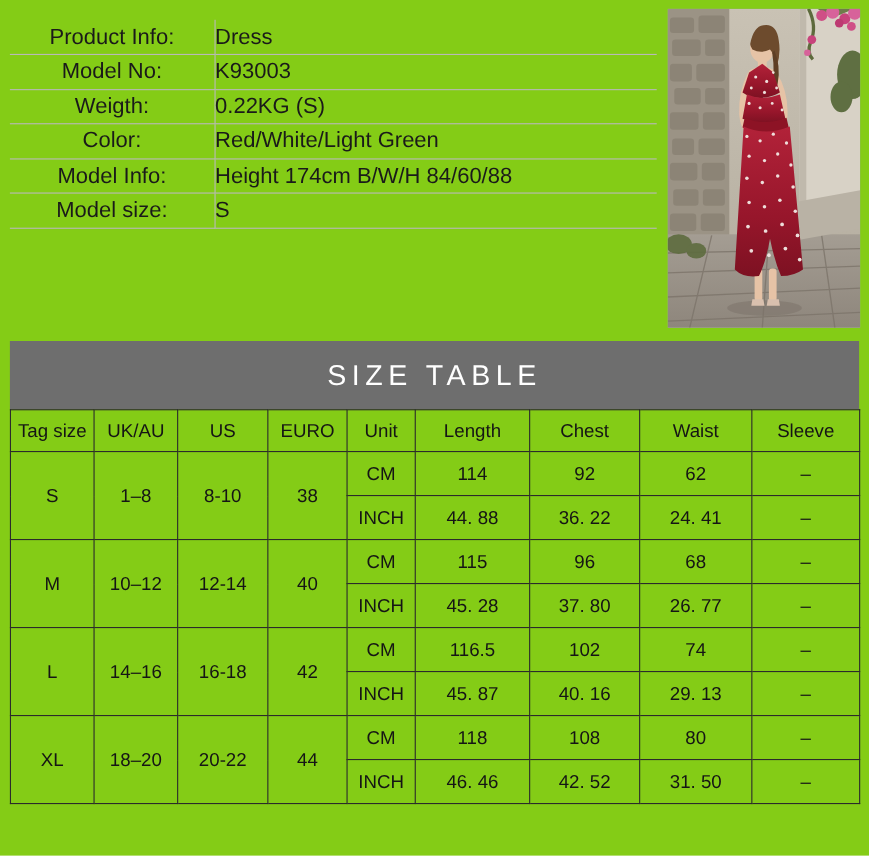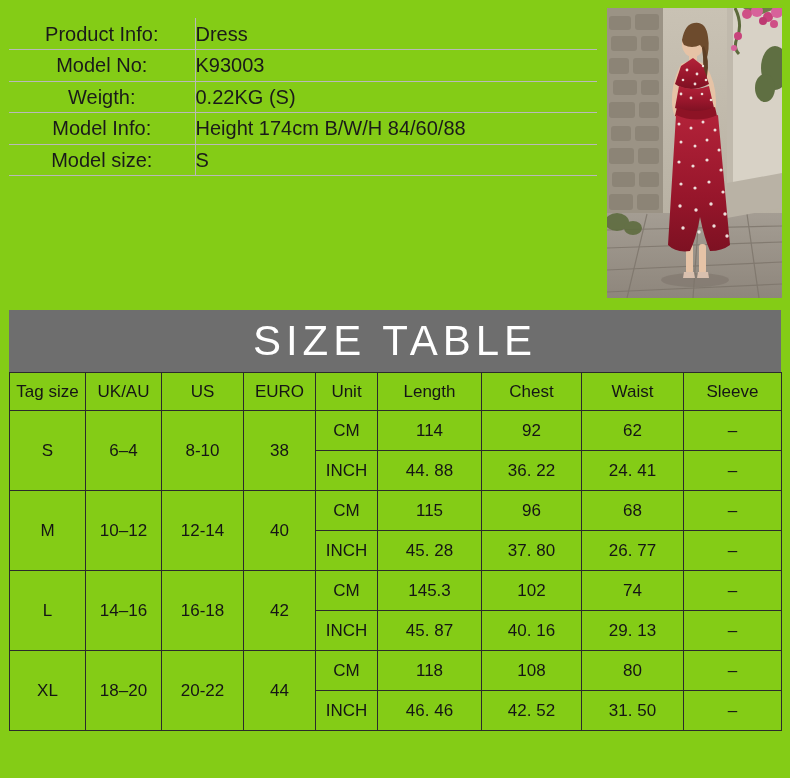--- a/index.html
+++ b/index.html
@@ -73,21 +73,21 @@
   .size-wrap {
     position: absolute;
     left: 9px;
     top: 310px;
     width: 772px;
   }
   .size-title {
     height: 62px;
     background: #6e6e6e;
     color: #ffffff;
-    font-size: 42px;
+    font-size: 26px;
     letter-spacing: 5px;
     display: flex;
     align-items: center;
     justify-content: center;
     font-family: "Liberation Sans", sans-serif;
   }
   table.size-table {
     width: 772px;
     border-collapse: collapse;
     table-layout: fixed;
@@ -129,20 +129,24 @@
         <td class="info-label">Product Info:</td>
         <td class="info-value">Dress</td>
       </tr>
       <tr>
         <td class="info-label">Model No:</td>
         <td class="info-value">K93003</td>
       </tr>
       <tr>
         <td class="info-label">Weigth:</td>
         <td class="info-value">0.22KG (S)</td>
+      </tr>
+      <tr>
+        <td class="info-label">Color:</td>
+        <td class="info-value">Red/White/Light Green</td>
       </tr>
       <tr>
         <td class="info-label">Model Info:</td>
         <td class="info-value">Height 174cm   B/W/H 84/60/88</td>
       </tr>
       <tr>
         <td class="info-label">Model size:</td>
         <td class="info-value">S</td>
       </tr>
     </tbody>
@@ -325,21 +329,21 @@
         <td>EURO</td>
         <td>Unit</td>
         <td>Length</td>
         <td>Chest</td>
         <td>Waist</td>
         <td>Sleeve</td>
       </tr>
 
       <tr class="body-row">
         <td rowspan="2" class="big-cell">S</td>
-        <td rowspan="2" class="big-cell">6–4</td>
+        <td rowspan="2" class="big-cell">1–8</td>
         <td rowspan="2" class="big-cell">8-10</td>
         <td rowspan="2" class="big-cell">38</td>
         <td class="unit-cell">CM</td>
         <td>114</td>
         <td>92</td>
         <td>62</td>
         <td class="dash">–</td>
       </tr>
       <tr class="body-row">
         <td class="unit-cell">INCH</td>
@@ -367,21 +371,21 @@
         <td>26. 77</td>
         <td class="dash">–</td>
       </tr>
 
       <tr class="body-row">
         <td rowspan="2" class="big-cell">L</td>
         <td rowspan="2" class="big-cell">14–16</td>
         <td rowspan="2" class="big-cell">16-18</td>
         <td rowspan="2" class="big-cell">42</td>
         <td class="unit-cell">CM</td>
-        <td>145.3</td>
+        <td>116.5</td>
         <td>102</td>
         <td>74</td>
         <td class="dash">–</td>
       </tr>
       <tr class="body-row">
         <td class="unit-cell">INCH</td>
         <td>45. 87</td>
         <td>40. 16</td>
         <td>29. 13</td>
         <td class="dash">–</td>

